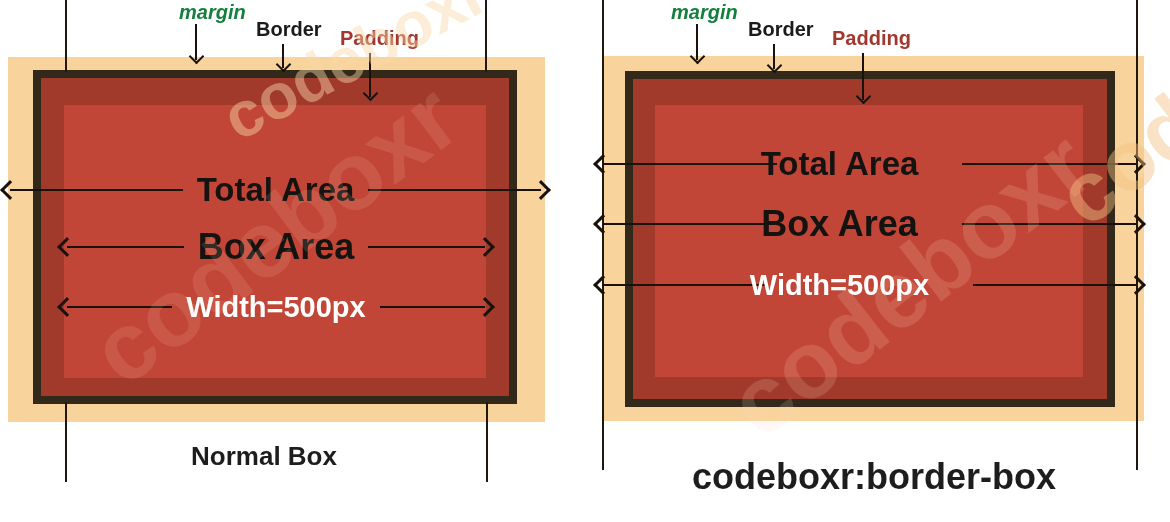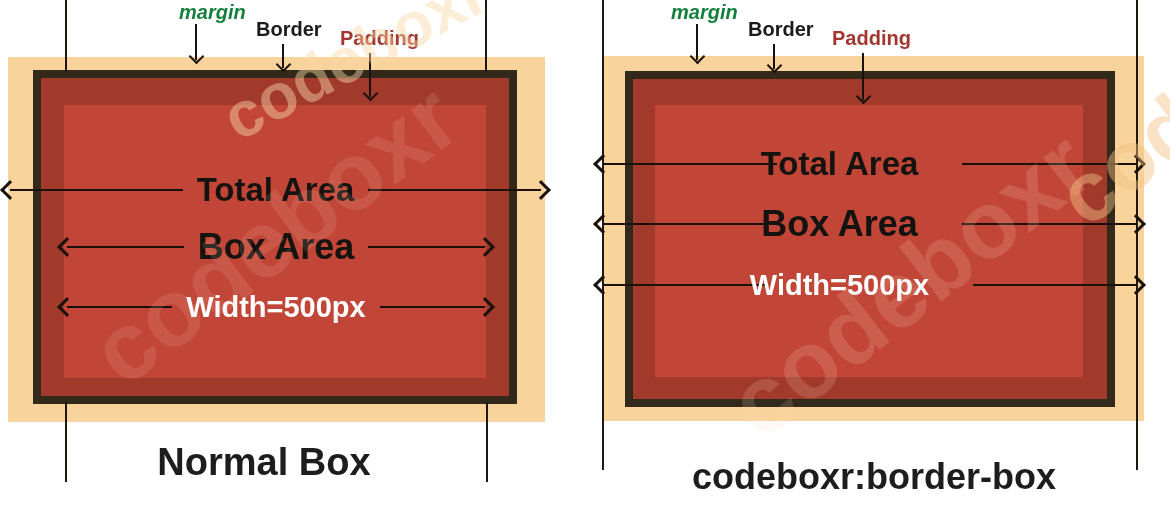--- a/index.html
+++ b/index.html
@@ -79,21 +79,21 @@
   .d1 .dim-total { left:3px;   top:170px; width:545px; }
   .d1 .dim-box   { left:60px;  top:227px; width:432px; }
   .d1 .dim-width { left:60px;  top:287px; width:432px; }
   .d2 .dim-total { left:596px; top:144px; width:547px; }
   .d2 .dim-box   { left:596px; top:204px; width:547px; }
   .d2 .dim-width { left:596px; top:265px; width:547px; }
   .d2 .dim .dim-label { transform:translateX(-30px); }
 
   
   .caption { font-weight:bold; color:#1d1d1d; text-align:center; white-space:nowrap; }
-  .d1 .caption { left:64px;  top:441px; width:400px; font-size:38px; }
+  .d1 .caption { left:64px;  top:441px; width:400px; font-size:26px; }
   .d2 .caption { left:594px; top:456px; width:560px; font-size:36px; }
 
   
   .wm { font-weight:bold; pointer-events:none; white-space:nowrap; text-align:center; }
   .wm1 { left:15px;  top:180px; width:520px; font-size:95px; color:#ffdcc8; opacity:.12; transform:rotate(-37deg); }
   .wm2 { left:630px; top:230px; width:560px; font-size:95px; color:#ffd9c0; opacity:.16; transform:rotate(-38deg); }
   .wm3 { left:1010px; top:40px; width:420px; font-size:85px; color:#f3c183; opacity:.45; transform:rotate(-38deg); }
   .wm4 { left:205px; top:18px;  width:300px; font-size:64px; color:#f8d8a8; opacity:.45; transform:rotate(-28deg); }
 </style>
 </head>

